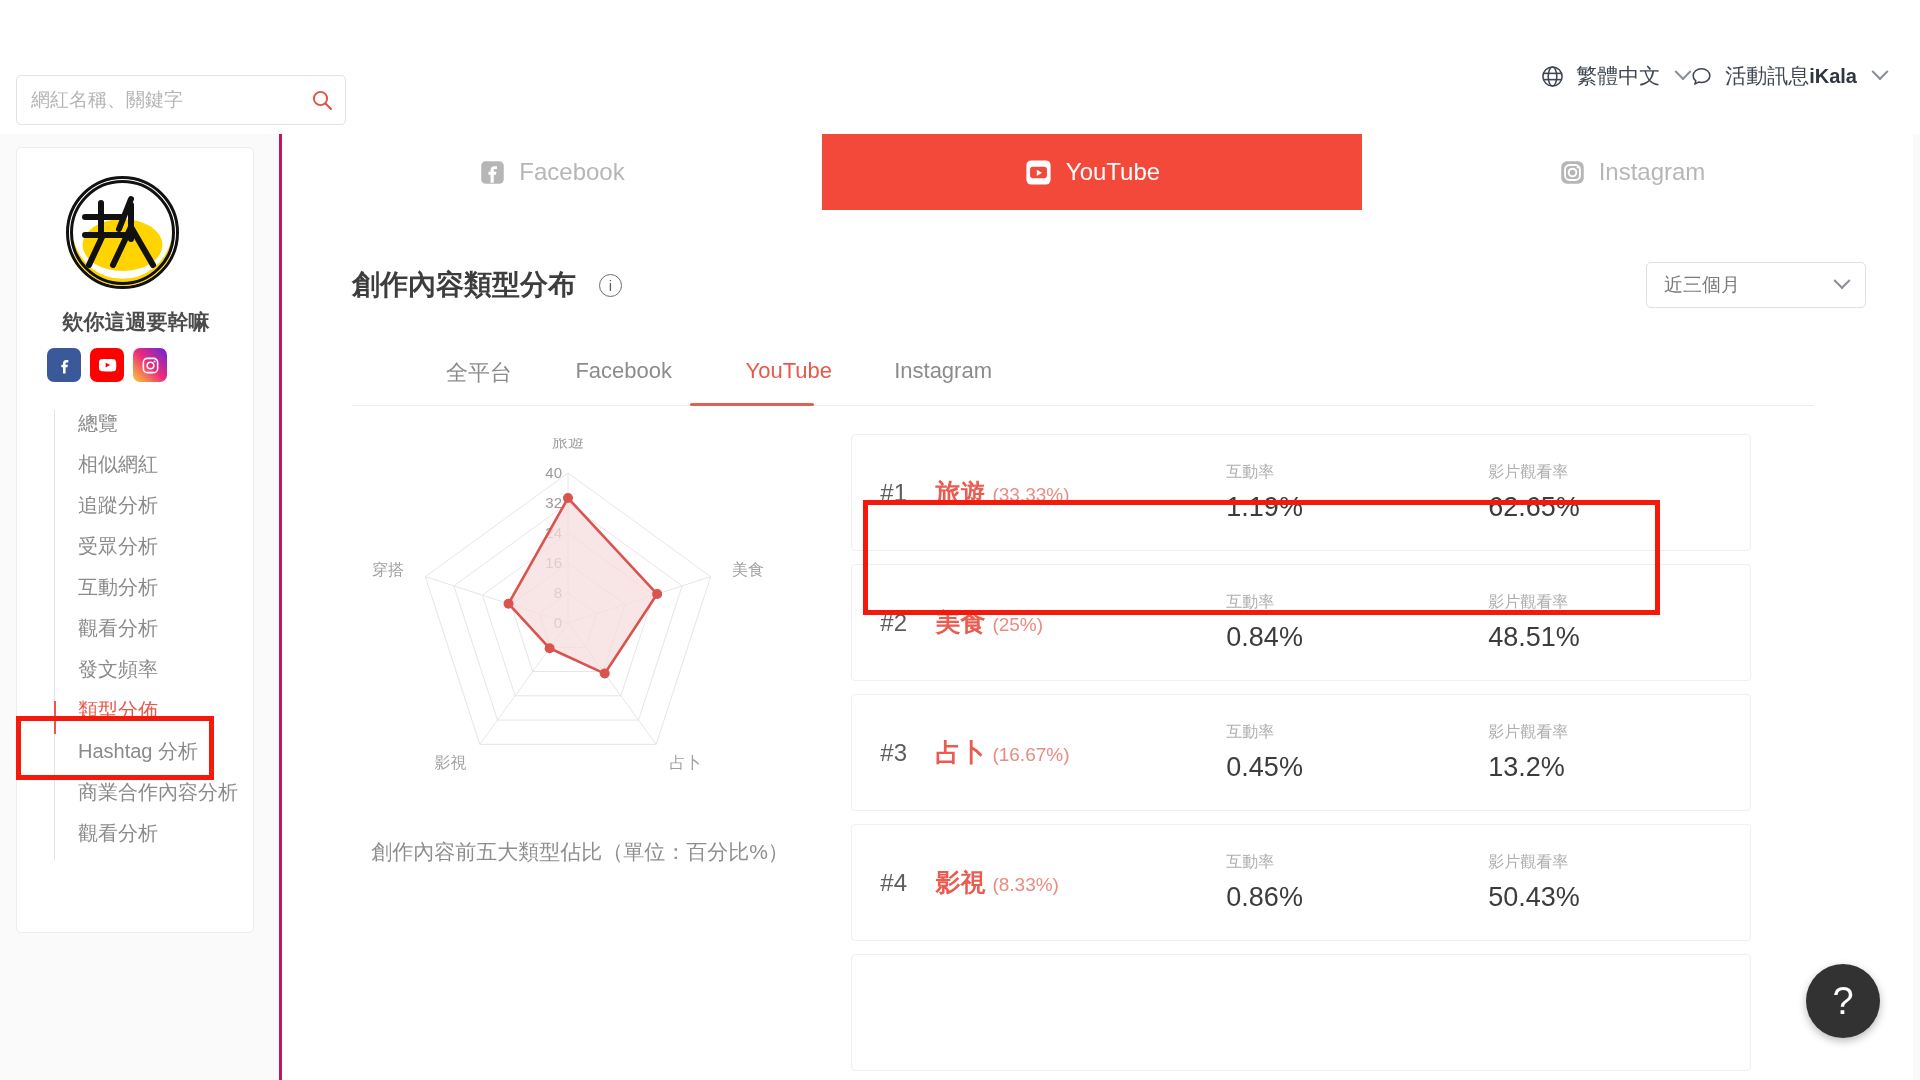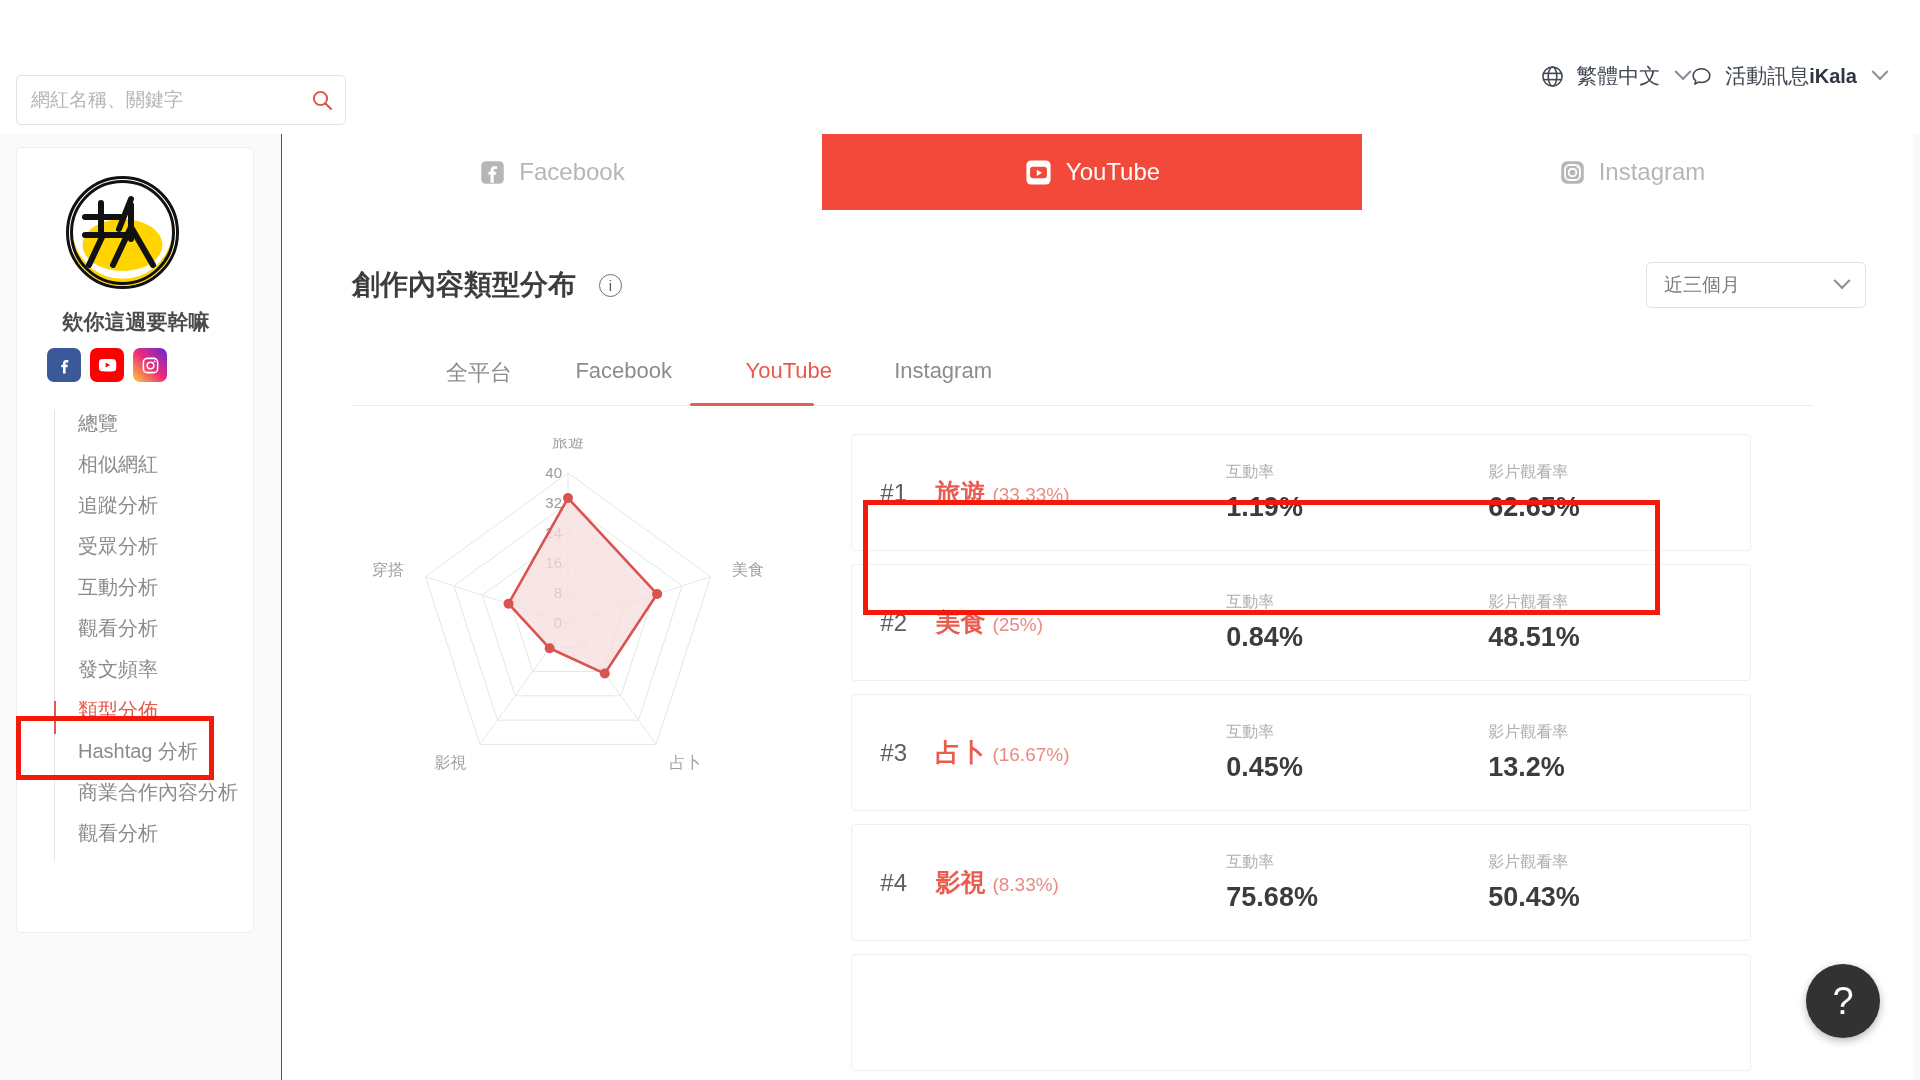--- a/index.html
+++ b/index.html
@@ -45,21 +45,21 @@
   .hdr-item.user { font-weight: bold; font-size: 20px; color:#2f3640; }
   .caret {
     display: inline-block; width: 12px; height: 12px;
     border-right: 2px solid #8a8f98; border-bottom: 2px solid #8a8f98;
     transform: rotate(45deg) translate(-3px,-3px); margin-left: 6px;
   }
 
   
   .sidebar {
     position: absolute; left: 0; top: 134px; width: 282px; height: 946px;
-    background: #fafafa; border-right: 1px solid #be185d;
+    background: #fafafa; border-right: 3px solid #be185d;
   }
   .profile-card {
     position: absolute; left: 16px; top: 13px;
     width: 238px; height: 786px;
     background: #fff; border: 1px solid #ededed; border-radius: 5px;
   }
   .avatar {
     position: absolute; left: 49px; top: 28px;
     width: 113px; height: 113px; border-radius: 50%;
     background: #ffffff; border: 3px solid #111;
@@ -158,21 +158,21 @@
     margin-bottom: 13px; position: relative;
   }
   .rank-no {
     width: 86px; text-align: center; font-size: 24px; color: #5d5d5d;
   }
   .rank-cat { display: flex; align-items: baseline; gap: 7px; width: 300px; }
   .rank-cat .name { font-size: 25px; font-weight: bold; color: #ea5c50; }
   .rank-cat .pct { font-size: 19px; color: #ea8b82; text-align: center; }
   .metric { width: 270px; }
   .metric .lbl { font-size: 16px; color: #aeaeae; margin-bottom: 9px; }
-  .metric .val { font-size: 27px; color: #3c3c3c; font-weight: bold; }
+  .metric .val { font-size: 27px; color: #3c3c3c; }
 
   
   .annot {
     position: absolute; border: 5px solid #f4190b;
     pointer-events: none; z-index: 50;
   }
   #annot-sidebar { left: 16px; top: 716px; width: 198px; height: 64px; }
   #annot-rank1 { left: 863px; top: 500px; width: 797px; height: 115px; }
 
   
@@ -392,20 +392,21 @@
             <circle cx="339.16154840267063" cy="156.0296567773487" r="5" fill="#d9534f"></circle>
             <circle cx="286.7439255839332" cy="235.57367486086392" r="5" fill="#d9534f"></circle>
             <circle cx="231.63905818151386" cy="210.27166836178742" r="5" fill="#d9534f"></circle>
             <circle cx="190.5470795250992" cy="165.6825751391361" r="5" fill="#d9534f"></circle>
             <text x="250" y="8.5" text-anchor="middle" font-size="16" fill="#a0a0a0" font-family="&quot;Liberation Sans&quot;, sans-serif">旅遊</text>
             <text x="414.05724906091393" y="136.69456847032157" text-anchor="start" font-size="16" fill="#a0a0a0" font-family="&quot;Liberation Sans&quot;, sans-serif">美食</text>
             <text x="351.3929560204516" y="329.55543152967846" text-anchor="start" font-size="16" fill="#a0a0a0" font-family="&quot;Liberation Sans&quot;, sans-serif">占卜</text>
             <text x="148.6070439795484" y="329.55543152967846" text-anchor="end" font-size="16" fill="#a0a0a0" font-family="&quot;Liberation Sans&quot;, sans-serif">影視</text>
             <text x="85.94275093908601" y="136.6945684703216" text-anchor="end" font-size="16" fill="#a0a0a0" font-family="&quot;Liberation Sans&quot;, sans-serif">穿搭</text>
           </svg>
+        <div class="chart-caption">創作內容前五大類型佔比（單位：百分比%）</div>
       </div>
 
       <div class="rank-col">
 
         <div class="rank-row">
           <div class="rank-no">#1</div>
           <div class="rank-cat">
             <span class="name">旅遊</span>
             <span class="pct">(33.33%)</span>
           </div>
@@ -452,21 +453,21 @@
         </div>
 
         <div class="rank-row">
           <div class="rank-no">#4</div>
           <div class="rank-cat">
             <span class="name">影視</span>
             <span class="pct">(8.33%)</span>
           </div>
           <div class="metric">
             <div class="lbl">互動率</div>
-            <div class="val">75.68%</div>
+            <div class="val">0.86%</div>
           </div>
           <div class="metric">
             <div class="lbl">影片觀看率</div>
             <div class="val">50.43%</div>
           </div>
         </div>
 
         <div class="rank-row"></div>
 
       </div>

